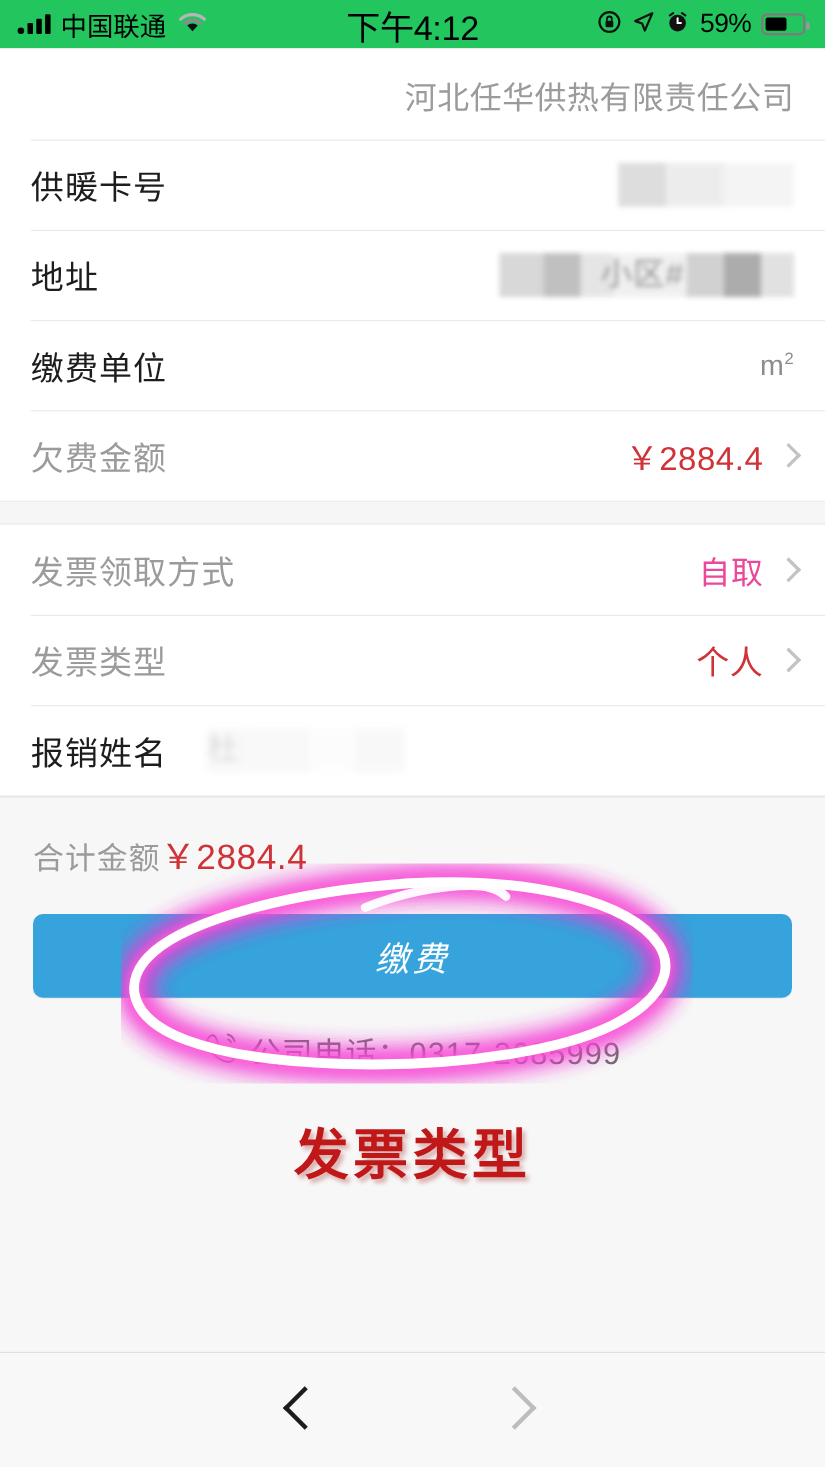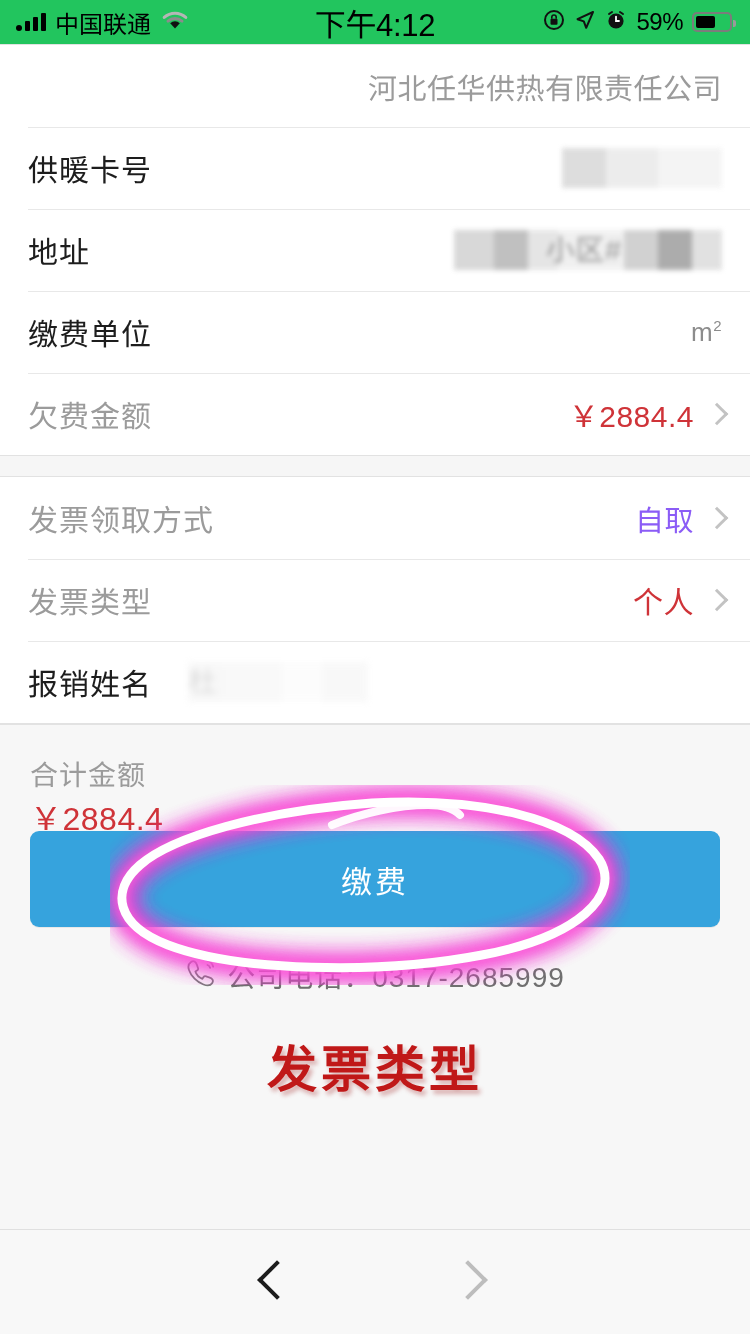--- a/index.html
+++ b/index.html
@@ -200,21 +200,21 @@
     margin-left: auto;
     font-size: 29px;
     color: #9b9b9b;
     text-align: center;
     letter-spacing: 0.5px;
   }
   .row-value.red {
     color: #cf3338;
     font-size: 30px;
   }
-  .row-value.dark { color: #8b5cf6; }
+  .row-value.dark { color: #ec4899; }
   .row-value.unit {
     font-size: 26px;
     color: #8c8c8c;
   }
   .row-value.unit sup {
     font-size: 15px;
     vertical-align: super;
   }
   .row-value.inline-left {
     margin-left: 36px;
@@ -268,46 +268,46 @@
     flex: 1 1 auto;
     background: #f7f7f7;
     border-top: 1px solid #e2e2e2;
     padding: 28px 30px 0 30px;
     box-sizing: border-box;
   }
   .total-line {
     display: flex;
     align-items: baseline;
     height: 44px;
-    flex-direction: column;
   }
   .total-label {
     font-size: 28px;
     color: #9b9b9b;
     letter-spacing: 1px;
   }
   .total-amount {
     font-size: 32px;
     color: #cf3338;
     letter-spacing: 0.5px;
   }
   .pay-button {
     position: relative;
     margin-top: 34px;
-    height: 96px;
+    height: 76px;
     border-radius: 9px;
     background: #36a3dd;
     color: #ffffff;
     font-size: 31px;
     display: flex;
     align-items: center;
     justify-content: center;
     letter-spacing: 3px;
     cursor: pointer;
     box-shadow: 0 1px 0 rgba(0,0,0,0.06);
+    font-style: italic;
   }
   .phone-line {
     margin-top: 28px;
     display: flex;
     align-items: center;
     justify-content: center;
     gap: 10px;
     font-size: 28px;
     color: #6f6f6f;
     letter-spacing: 1px;

